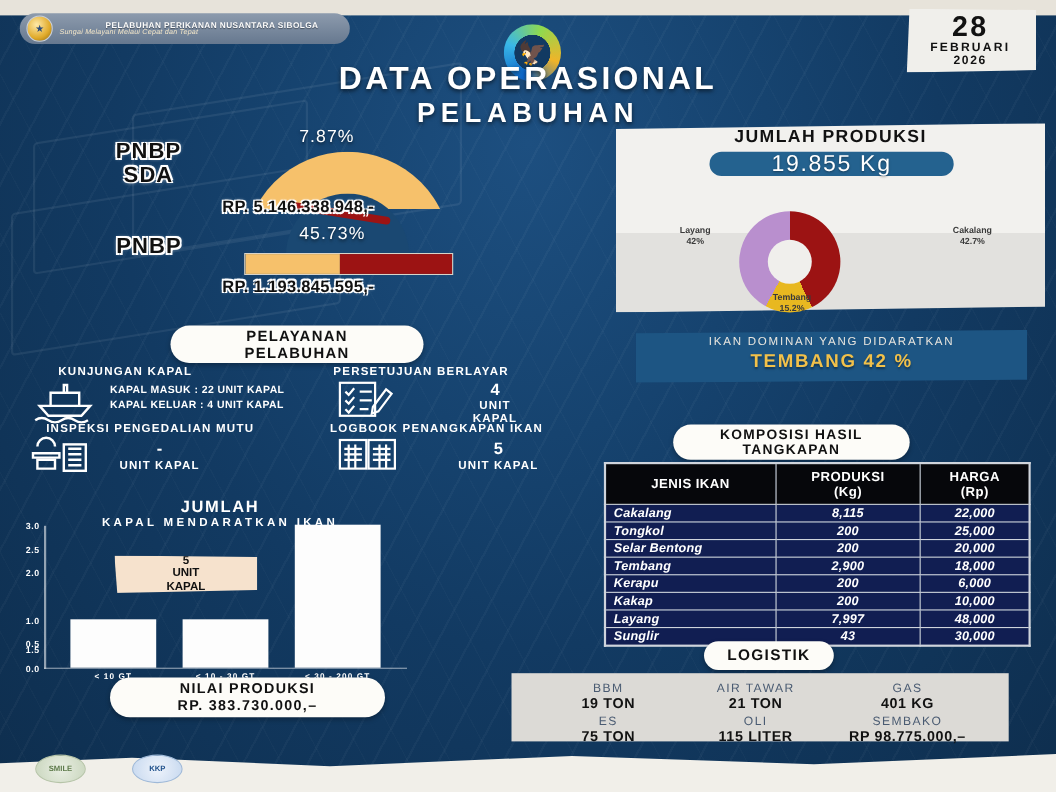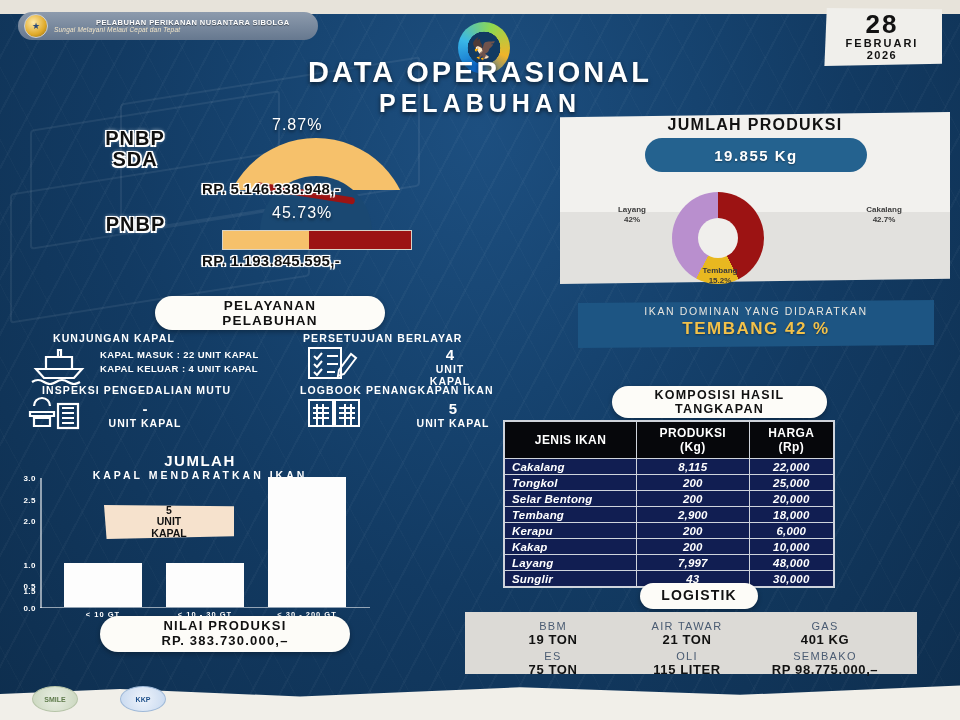--- a/index.html
+++ b/index.html
@@ -138,23 +138,23 @@
   .prodpanel{
     position:absolute; left:560px; top:112px; width:390px; height:172px;
     background:linear-gradient(180deg,#f2f1ee 0 58%,#e2e1de 58% 100%);
     clip-path:polygon(0 3%,100% 0,100% 97%,0 100%);
   }
   .prod-h{
     position:absolute; left:560px; top:116px; width:390px; text-align:center;
     font-size:16px; font-weight:bold; color:#111; letter-spacing:1.3px;
   }
   .prod-badge{
-    position:absolute; left:645px; top:138px; width:222px; height:34px;
+    position:absolute; left:645px; top:138px; width:222px; height:22px;
     background:#24628f; border-radius:18px; display:flex; align-items:center; justify-content:center;
-    color:#fff; font-weight:bold; font-size:15px; letter-spacing:1.5px;
+    color:#fff; font-weight:normal; font-size:21px; letter-spacing:1.5px;
     text-shadow:0 1px 2px rgba(0,0,0,.4);
   }
   .donut{
     position:absolute; left:672px; top:192px; width:92px; height:92px; border-radius:50%;
   }
   .donut:after{
     content:""; position:absolute; left:26px; top:26px; width:40px; height:40px;
     border-radius:50%; background:#f0efec;
   }
   .dlab{ position:absolute; font-size:8px; font-weight:bold; color:#3a3a3a; text-align:center; line-height:1.3; }
@@ -163,21 +163,21 @@
     position:absolute; left:578px; top:300px; width:356px; height:48px;
     background:#1d5583; text-align:center; padding-top:5px;
     clip-path:polygon(0 6%,100% 0,100% 94%,0 100%);
   }
   .dominan .d1{ font-size:10.5px; color:#e9e6df; letter-spacing:1.6px; font-weight:normal;}
   .dominan .d2{ font-size:17px; color:#f2c14a; font-weight:bold; letter-spacing:1.5px; margin-top:2px;
     text-shadow:0 1px 2px rgba(0,0,0,.4);}
 
   
   .tbl{
-    position:absolute; left:503px; top:420px; width:332px;
+    position:absolute; left:549px; top:420px; width:388px;
     border-collapse:collapse; font-size:11.5px; color:#fff;
     border:2px solid #cfd4dc;
   }
   .tbl th{
     background:#06070b; color:#fff; font-weight:bold; padding:4px 7px;
     border:1px solid #cfd4dc; font-size:12px; letter-spacing:.4px;
   }
   .tbl td{
     background:#111e52; border:1px solid #cfd4dc; padding:1.5px 7px;
     font-style:italic; font-weight:bold; letter-spacing:.2px;

